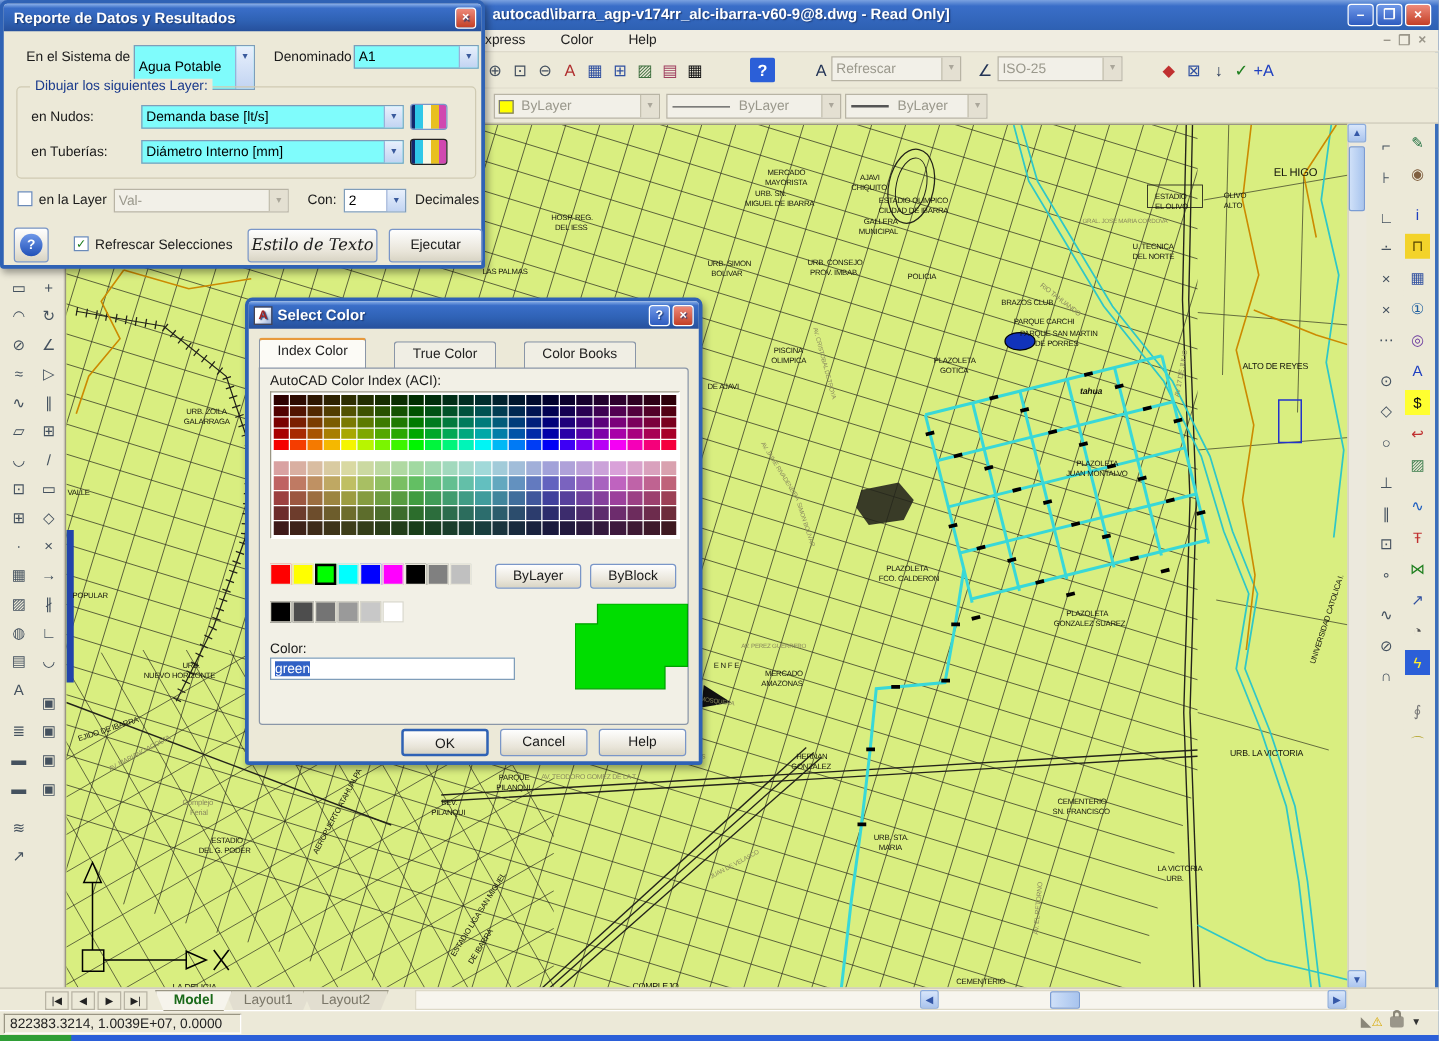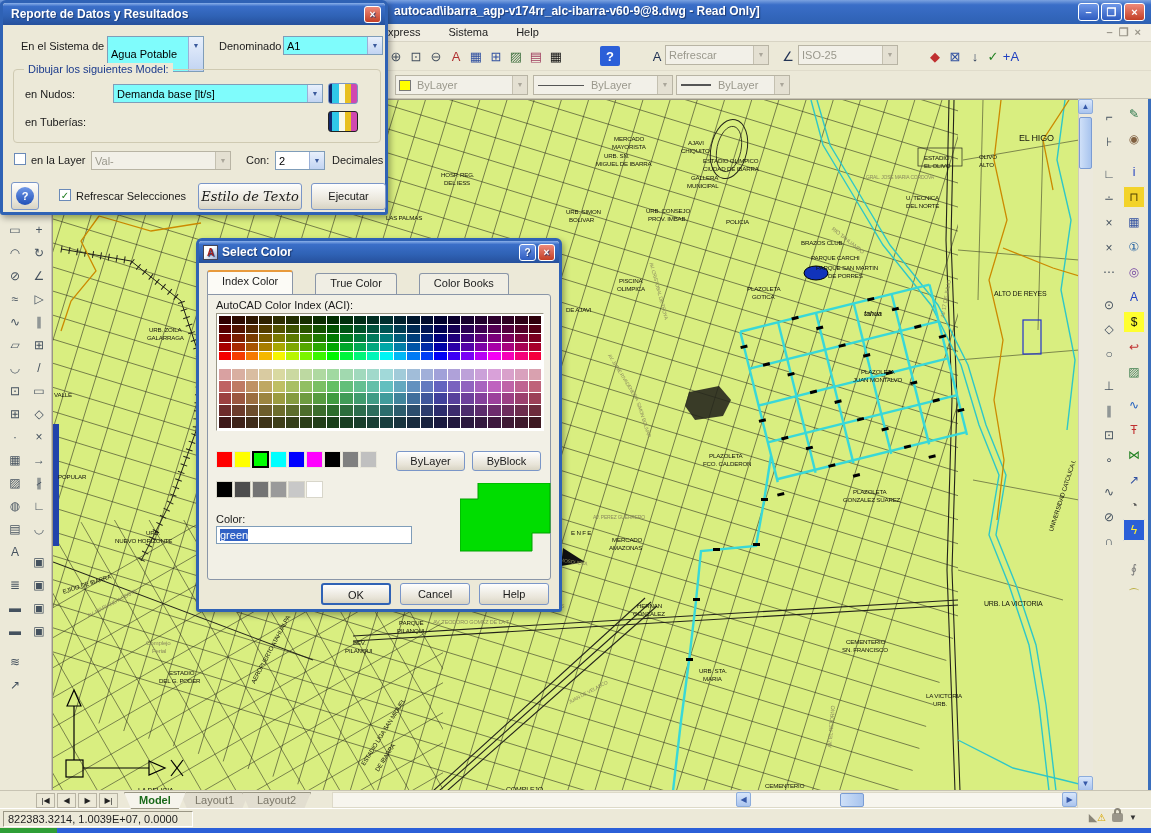--- a/index.html
+++ b/index.html
@@ -117,21 +117,21 @@
     <span class="winbtns">
       <span class="wbtn">–</span>
       <span class="wbtn">❐</span>
       <span class="wbtn close">×</span>
     </span>
   </div>
 
   <div class="menubar">
     <span class="items" id="menu-items">
         <span>xpress</span>
-        <span>Sistema</span>
+        <span>Color</span>
         <span>Help</span>
       </span>
     <span class="mdibtns">
       <span>–</span>
       <span>❐</span>
       <span>×</span>
     </span>
   </div>
 
   <div class="tb-row1" id="tb1">
@@ -625,29 +625,33 @@
     <div class="combo cyan" style="left:104px; top:33px; width:97px; height:36px;">
       <span class="ctext">Agua Potable</span>
         <span class="carrow">▼</span>
     </div>
     <span class="lbl" style="left:216px; top:37px;">Denominado</span>
     <div class="combo cyan" style="left:280px; top:33px; width:100px; height:19px;">
       <span class="ctext">A1</span>
         <span class="carrow">▼</span>
     </div>
     <div class="groupbox" style="left:10px; top:66px; width:368px; height:74px;">
-      <span class="legend">Dibujar los siguientes Model:</span>
+      <span class="legend">Dibujar los siguientes Layer:</span>
     </div>
     <span class="lbl" style="left:22px; top:85px;">en Nudos:</span>
     <div class="combo cyan" style="left:110px; top:81px; width:210px; height:19px;">
       <span class="ctext">Demanda base [lt/s]</span>
         <span class="carrow">▼</span>
     </div>
     <div class="xp-btn" style="left:325px; top:80px; width:30px; height:21px; background:linear-gradient(90deg,#12286e 0 12%,#30c8e8 12% 34%,#f8f8e8 34% 56%,#e8c020 56% 78%,#d048b0 78%);"></div>
     <span class="lbl" style="left:22px; top:113px;">en Tuberías:</span>
+    <div class="combo cyan" style="left:110px; top:109px; width:210px; height:19px;">
+      <span class="ctext">Diámetro Interno [mm]</span>
+        <span class="carrow">▼</span>
+    </div>
     <div class="xp-btn" style="left:325px; top:108px; width:30px; height:21px; border:1px solid #222; background:linear-gradient(90deg,#12286e 0 12%,#30c8e8 12% 34%,#f8f8e8 34% 56%,#e8c020 56% 78%,#d048b0 78%);"></div>
     <span class="cb" style="left:11px; top:150px;"></span>
     <span class="lbl" style="left:28px; top:151px;">en la Layer</span>
     <div class="combo disabled" style="left:88px; top:148px; width:140px; height:19px;">
       <span class="ctext">Val-</span>
         <span class="carrow">▼</span>
     </div>
     <span class="lbl" style="left:243px; top:151px;">Con:</span>
     <div class="combo" style="left:272px; top:148px; width:50px; height:19px;">
       <span class="ctext">2</span>

